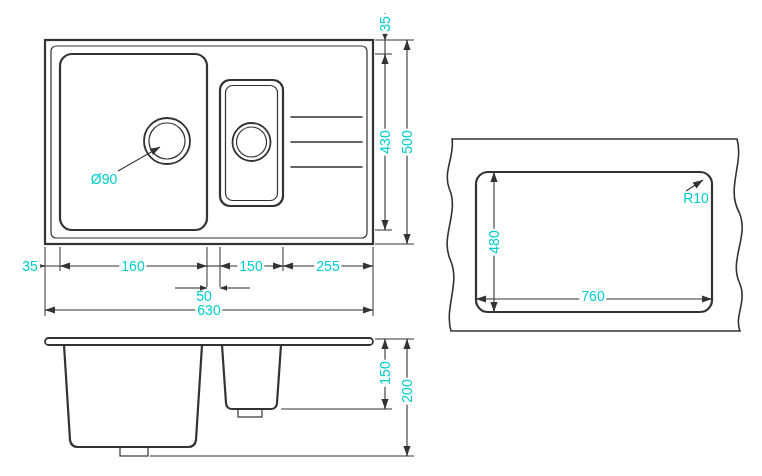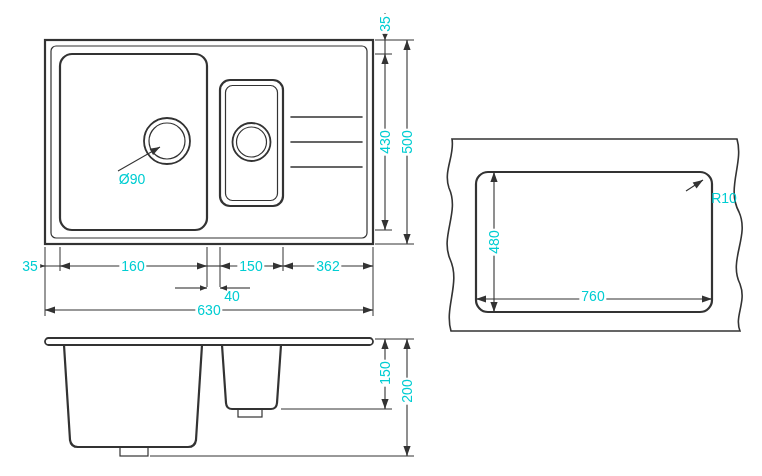--- a/index.html
+++ b/index.html
@@ -4,21 +4,21 @@
 <title>Diagram</title>
 <style>
   :root { --accent:#00cdd2; --line:#333333; --background:#ffffff; }
   html,body{margin:0;padding:0;background:var(--background);}
   .canvas{position:relative;width:762px;height:476px;background:var(--background);
           overflow:hidden;font-family:"Liberation Sans",sans-serif;}
   .canvas > svg{position:absolute;left:0;top:0;}
   .lbl{position:absolute;transform:translate(-50%,-50%);font-size:14px;line-height:1;
        color:var(--accent);background:var(--background);padding:0 2px;white-space:nowrap;}
   .lbl.v{transform:translate(-50%,-50%) rotate(-90deg);}
-  .lbl.nobg{background:transparent;padding:0;margin-left:28px;}
+  .lbl.nobg{background:transparent;padding:0;}
   .s2{fill:none;stroke:var(--line);stroke-width:2.2px;}
   .s2o{fill:none;stroke:var(--line);stroke-width:1.8px;}
   .s1{fill:none;stroke:var(--line);stroke-width:1.2px;}
   .groove{stroke:var(--line);stroke-width:1.6px;stroke-linecap:round;}
   .xl{stroke:var(--line);stroke-width:1px;}
   .dl{stroke:var(--line);stroke-width:1.1px;fill:none;}
   .ah{fill:var(--line);stroke:none;}
   .panel{fill:var(--background);stroke:var(--line);stroke-width:1.6px;}
 </style>
 </head>
@@ -124,22 +124,22 @@
   </svg>
 
   <span class="lbl v" style="left:385px;top:24px">35</span>
   <span class="lbl v" style="left:385px;top:142px">430</span>
   <span class="lbl v" style="left:407px;top:142px">500</span>
   <span class="lbl nobg" style="left:104px;top:179px">Ø90</span>
 
   <span class="lbl" style="left:30px;top:266px">35</span>
   <span class="lbl" style="left:133px;top:266px">160</span>
   <span class="lbl" style="left:251px;top:266px">150</span>
-  <span class="lbl" style="left:328px;top:266px">362</span>
-  <span class="lbl nobg" style="left:204px;top:296px">40</span>
+  <span class="lbl" style="left:328px;top:266px">255</span>
+  <span class="lbl nobg" style="left:204px;top:296px">50</span>
   <span class="lbl" style="left:209px;top:310px">630</span>
 
   <span class="lbl v" style="left:385px;top:373px">150</span>
   <span class="lbl v" style="left:407px;top:391px">200</span>
 
   <span class="lbl nobg" style="left:696px;top:198px">R10</span>
   <span class="lbl v" style="left:494px;top:242px">480</span>
   <span class="lbl" style="left:593px;top:296px">760</span>
 
 </div>

